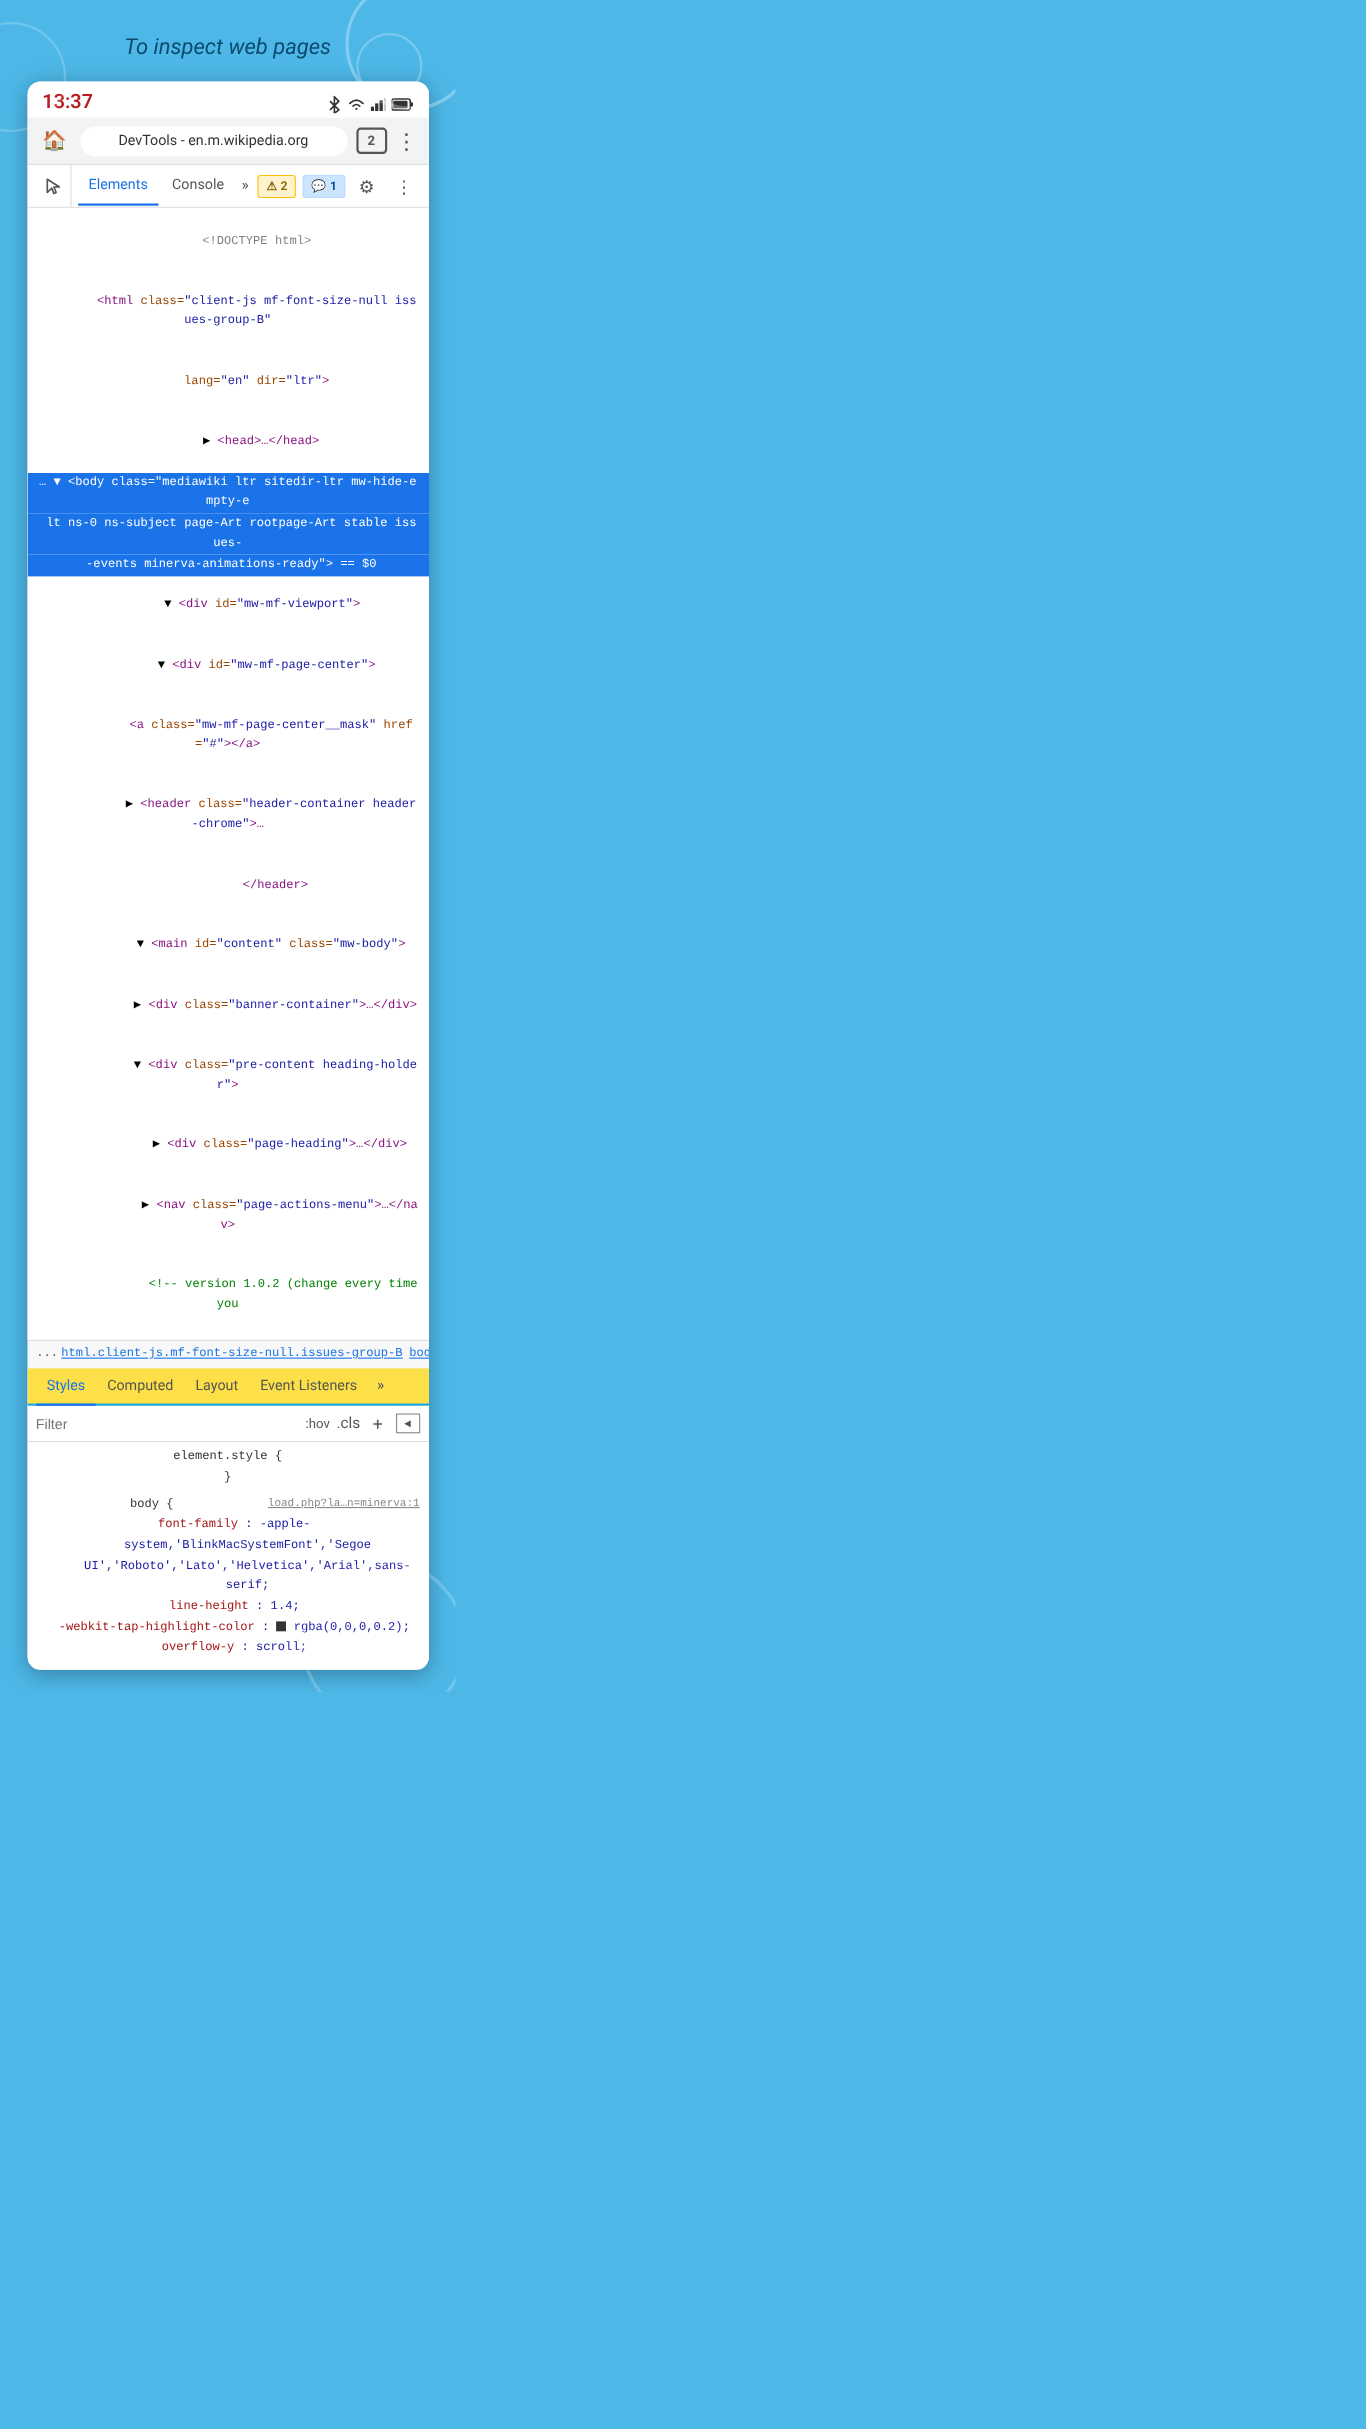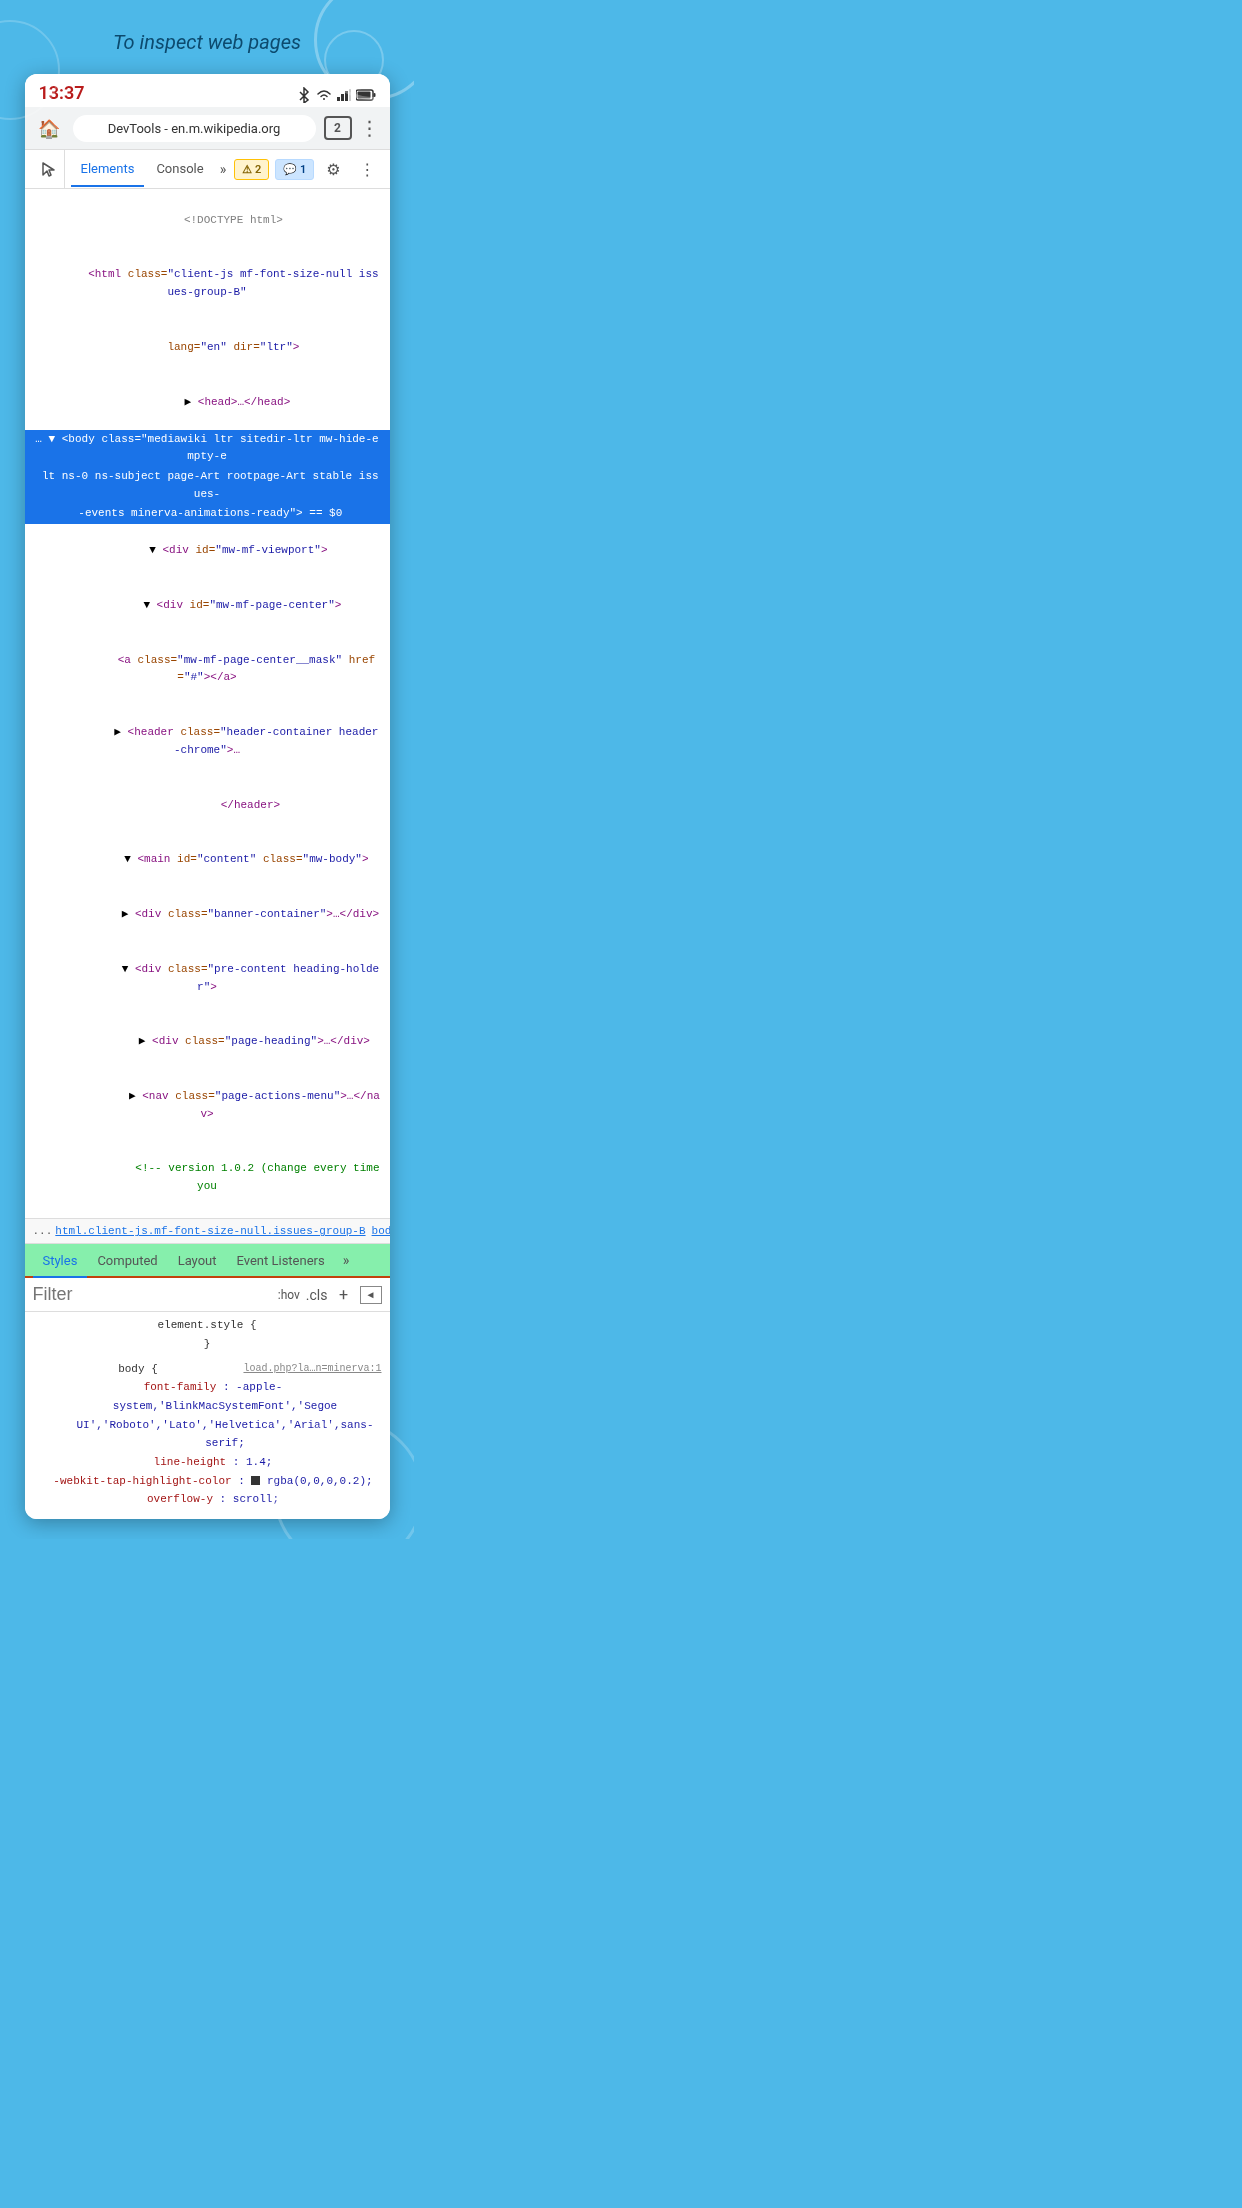--- a/index.html
+++ b/index.html
@@ -238,24 +238,24 @@
     }
     .breadcrumb-sep {
       color: #888;
     }
     .breadcrumb-dots {
       color: #555;
     }
 
     
     .styles-tabs {
-      background: #86efac;
+      background: #fde047;
       display: flex;
       align-items: flex-end;
-      border-bottom: 2px solid #c2410c;
+      border-bottom: 2px solid #0ea5e9;
       padding: 0 8px;
     }
     .style-tab {
       padding: 8px 10px;
       font-size: 13px;
       color: #555;
       cursor: pointer;
       border-bottom: 2px solid transparent;
       margin-bottom: -2px;
     }
@@ -276,21 +276,21 @@
       display: flex;
       align-items: center;
       padding: 6px 8px;
       border-bottom: 1px solid #ddd;
       gap: 6px;
     }
     .filter-input {
       flex: 1;
       border: none;
       outline: none;
-      font-size: 18px;
+      font-size: 13px;
       color: #333;
       background: transparent;
     }
     .filter-actions {
       display: flex;
       align-items: center;
       gap: 6px;
       font-size: 12px;
       color: #555;
     }

